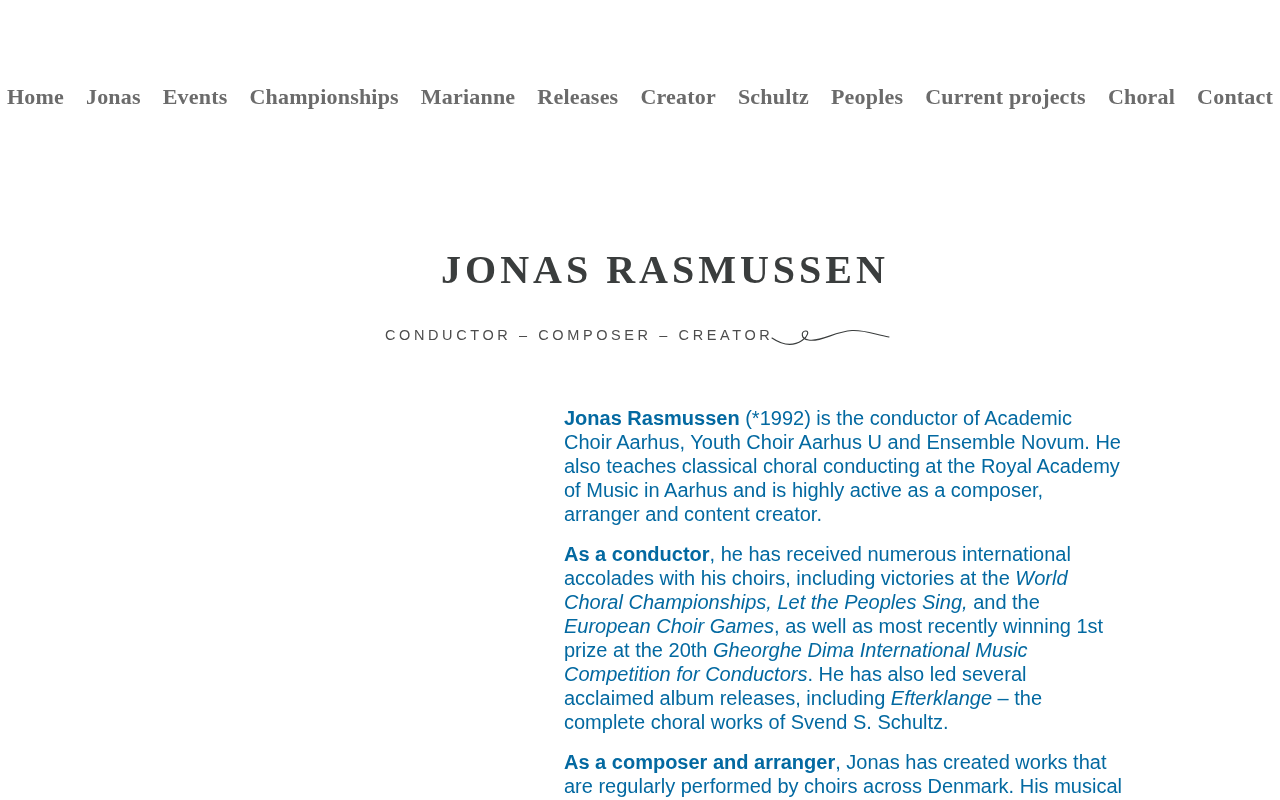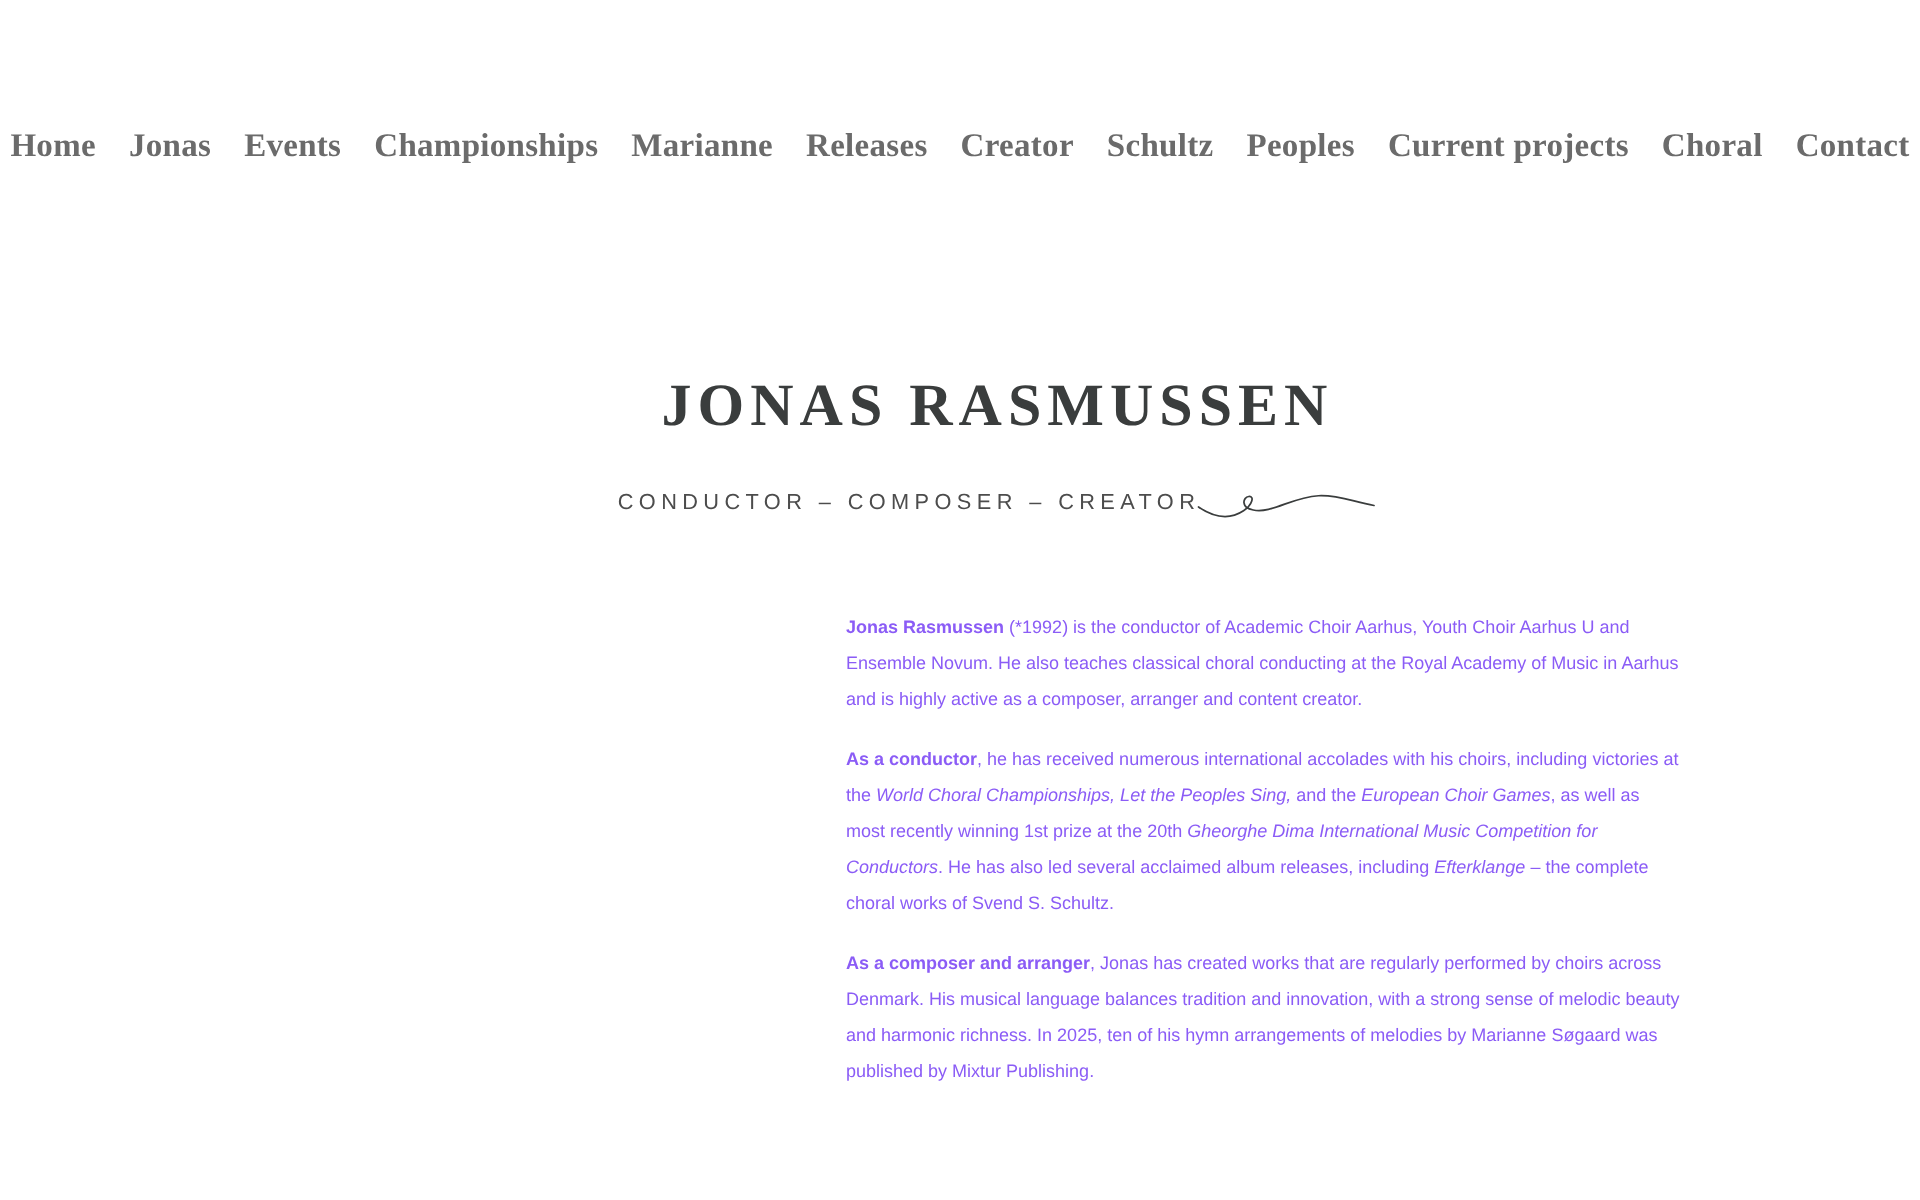--- a/index.html
+++ b/index.html
@@ -48,21 +48,20 @@
     font-family: "Liberation Serif", serif;
     font-weight: 700;
     font-size: 40px;
     letter-spacing: 4px;
     color: #3a3d3d;
     white-space: nowrap;
   }
   .logo-tagline-row {
     margin-top: 23px;
     display: flex;
-    justify-content: center;
     align-items: center;
   }
   .logo-tagline {
     font-family: "Liberation Sans", sans-serif;
     font-weight: 300;
     font-size: 14.5px;
     letter-spacing: 3.6px;
     color: #4c4c4c;
     white-space: nowrap;
   }
@@ -81,23 +80,23 @@
   }
   .portrait-placeholder {
     width: 390px;
     flex: none;
   }
   .about-text {
     margin-left: auto;
     width: 558px;
   }
   .about-text p {
-    font-size: 12px;
+    font-size: 20px;
     line-height: 24px;
-    color: #8b5cf6;
+    color: #0369a1;
     margin: 0 0 16px 0;
   }
   .about-text .b { font-weight: 700; }
   .about-text .i { font-style: italic; }
 </style>
 </head>
 <body>
 
 <nav class="topnav">
   <a>Home</a>

